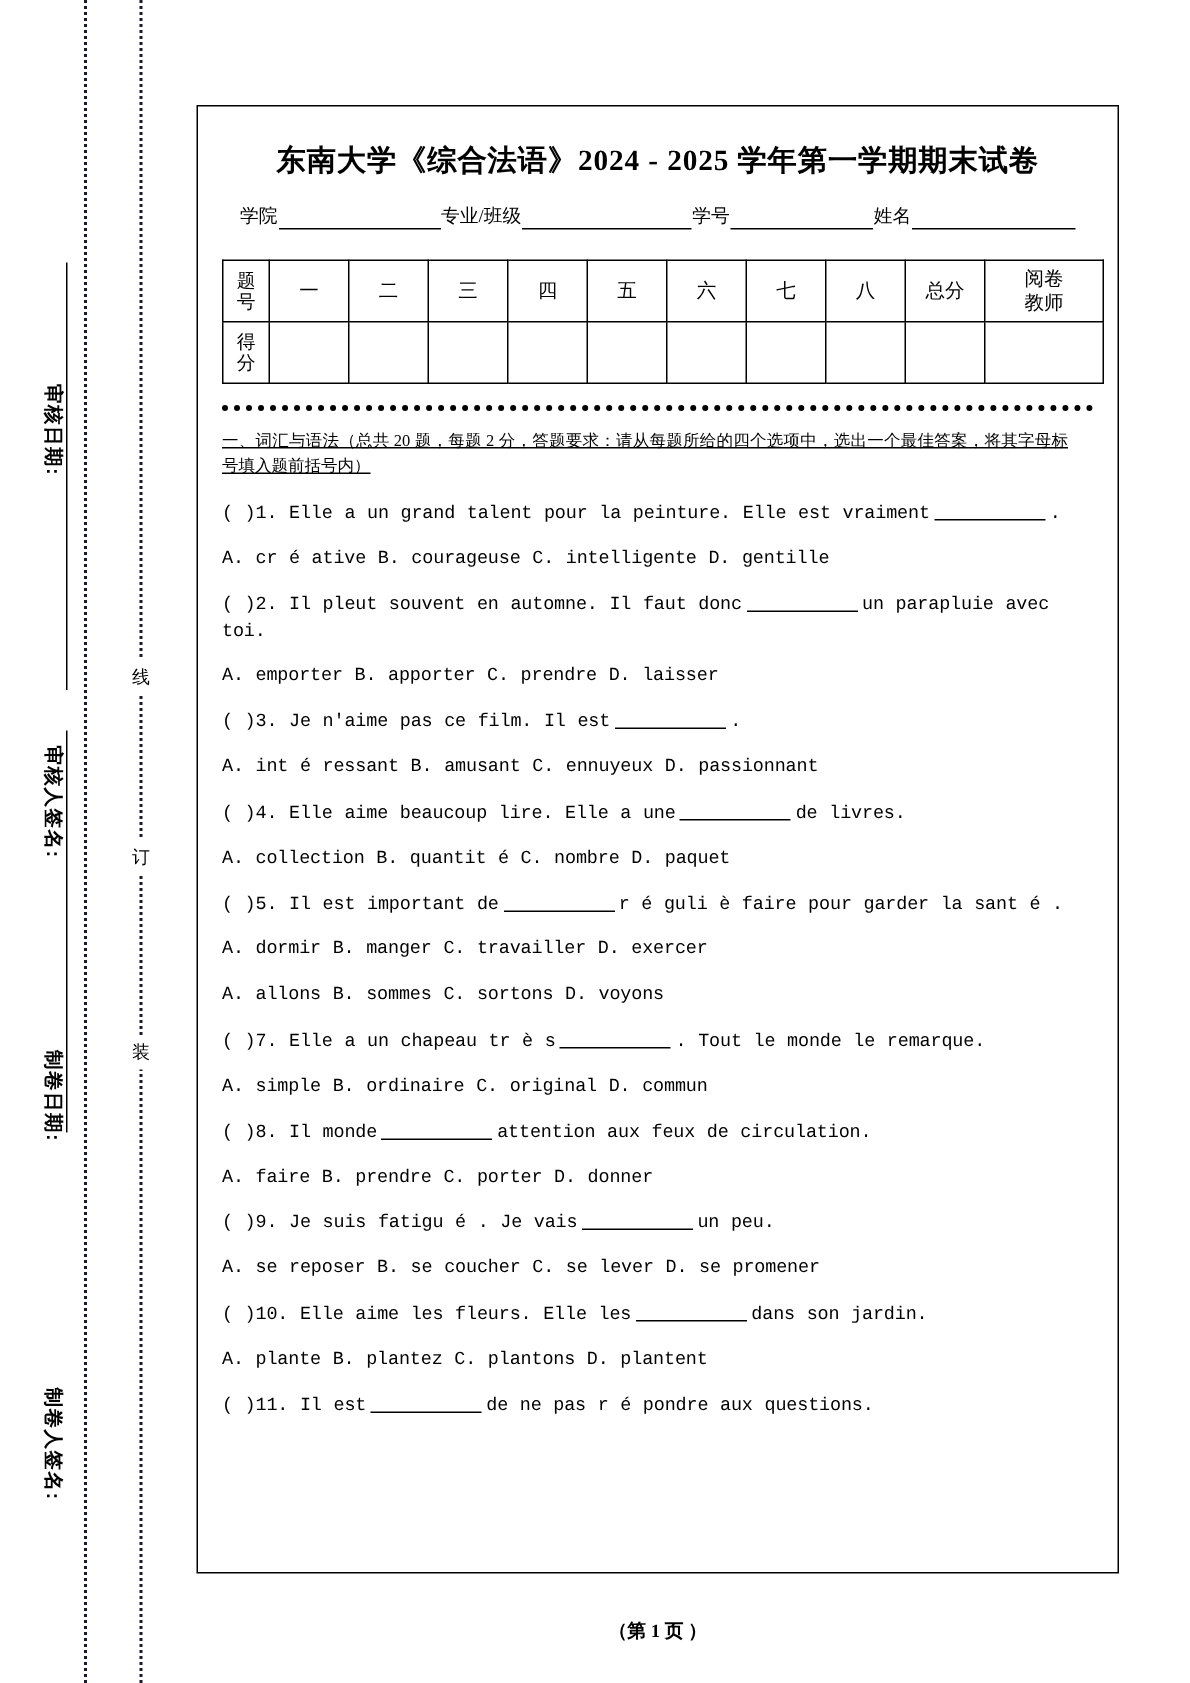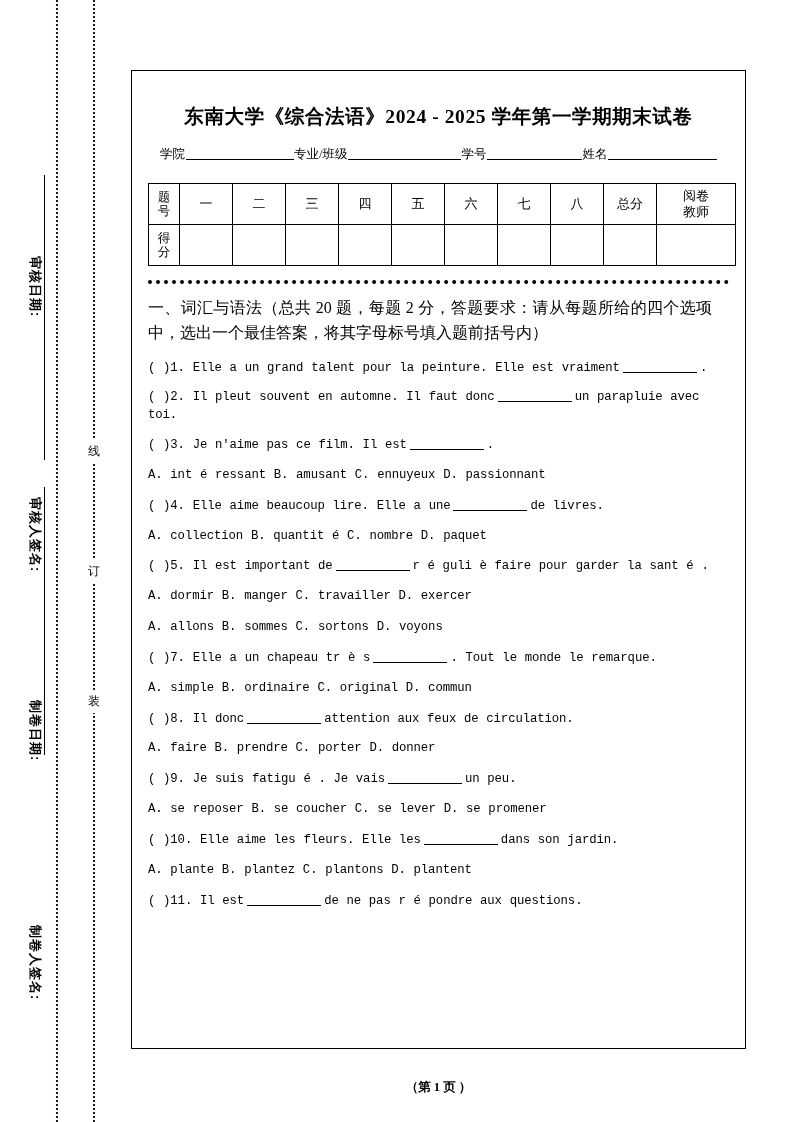--- a/index.html
+++ b/index.html
@@ -81,36 +81,37 @@
 
   
   .paper {
     position: absolute;
     left: 131px;
     top: 70px;
     width: 615px;
     height: 979px;
     border: 1.6px solid #000;
     box-sizing: border-box;
-    padding: 26px 16px 0 16px;
+    padding: 16px 16px 0 16px;
   }
 
   .exam-title {
     text-align: center;
     font-family: "Liberation Serif", "DejaVu Serif", serif;
     font-size: 19.5px;
     font-weight: bold;
     letter-spacing: 0.6px;
     margin: 6px 0 16px 0;
     white-space: nowrap;
   }
 
   
   .info-line {
     display: flex;
+    align-items: flex-end;
     font-size: 12.5px;
     font-family: "Liberation Serif", "DejaVu Serif", serif;
     margin: 0 12px 20px 12px;
     white-space: nowrap;
   }
   .info-line .lbl { flex: 0 0 auto; padding-right: 1px; }
   .info-line .blank {
     flex: 1 1 auto;
     border-bottom: 1.1px solid #000;
     height: 13px;
@@ -153,24 +154,25 @@
   
   .dot-separator {
     margin: 14px 0 12px 0;
     height: 0;
     border-top: 4px dotted #000;
   }
 
   
   .section-head {
     font-family: "Liberation Serif", "DejaVu Serif", serif;
-    font-size: 16px;
+    font-size: 11px;
     line-height: 1.55;
     margin: 0 17px 14px 0;
     text-align: justify;
+    text-decoration: underline;
   }
 
   .q-list { }
 
   .q-line {
     font-family: "Liberation Mono", "DejaVu Sans Mono", monospace;
     font-size: 12.3px;
     line-height: 1.45;
     margin: 0 0 12px 0;
     letter-spacing: -0.1px;
@@ -278,25 +280,27 @@
   <div class="dot-separator"></div>
 
   <div class="section-head">一、词汇与语法（总共 20 题，每题 2 分，答题要求：请从每题所给的四个选项中，选出一个最佳答案，将其字母标号填入题前括号内）</div>
 
   <div class="q-list">
 
     <div class="q-line">
       <span>( )1.</span>
       <span>Elle a un grand talent pour la peinture. Elle est vraiment</span><span class="fill"></span><span>.</span>
     </div>
+    <div class="q-line opts">A. cr é ative  B. courageuse  C. intelligente  D. gentille</div>
 
     <div class="q-line">
       <span>( )2.</span>
       <span>Il pleut souvent en automne. Il faut donc</span><span class="fill"></span><span>un parapluie avec toi.</span>
     </div>
+    <div class="q-line opts">A. emporter  B. apporter  C. prendre  D. laisser</div>
 
     <div class="q-line">
       <span>( )3.</span>
       <span>Je n'aime pas ce film. Il est</span><span class="fill"></span><span>.</span>
     </div>
     <div class="q-line opts">A. int é ressant  B. amusant  C. ennuyeux  D. passionnant</div>
 
     <div class="q-line">
       <span>( )4.</span>
       <span>Elle aime beaucoup lire. Elle a une</span><span class="fill"></span><span>de livres.</span>
@@ -312,21 +316,21 @@
     <div class="q-line opts">A. allons  B. sommes  C. sortons  D. voyons</div>
 
     <div class="q-line">
       <span>( )7.</span>
       <span>Elle a un chapeau tr è s</span><span class="fill"></span><span>. Tout le monde le remarque.</span>
     </div>
     <div class="q-line opts">A. simple  B. ordinaire  C. original  D. commun</div>
 
     <div class="q-line">
       <span>( )8.</span>
-      <span>Il donc</span><span class="fill"></span><span>attention aux feux de circulation.</span>
+      <span>Il monde</span><span class="fill"></span><span>attention aux feux de circulation.</span>
     </div>
     <div class="q-line opts">A. faire  B. prendre  C. porter  D. donner</div>
 
     <div class="q-line">
       <span>( )9.</span>
       <span>Je suis fatigu é . Je vais</span><span class="fill"></span><span>un peu.</span>
     </div>
     <div class="q-line opts">A. se reposer  B. se coucher  C. se lever  D. se promener</div>
 
     <div class="q-line">

